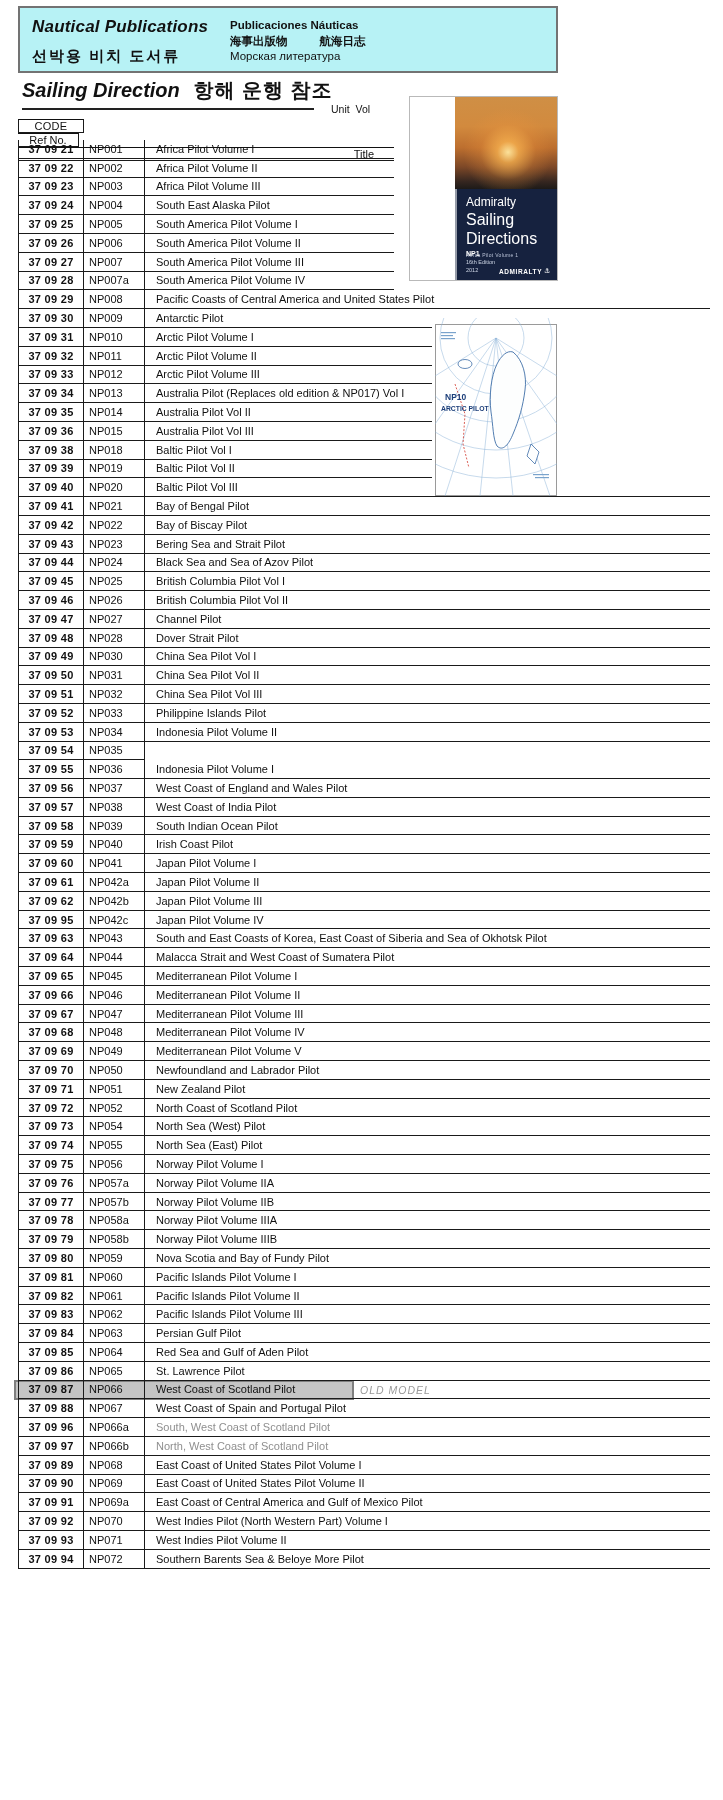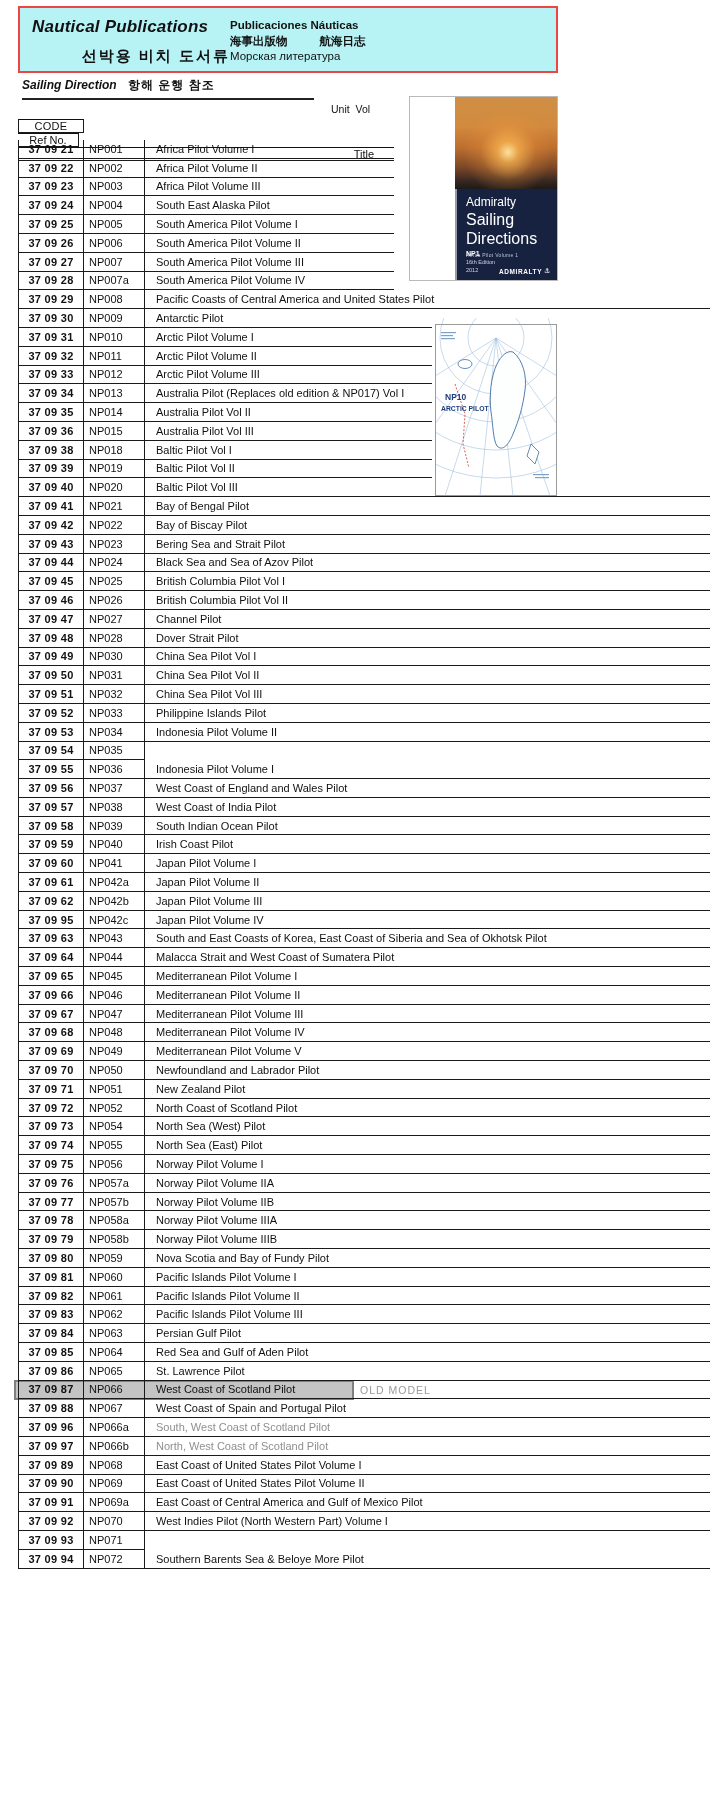--- a/index.html
+++ b/index.html
@@ -5,35 +5,35 @@
   * { margin:0; padding:0; box-sizing:border-box; }
   html,body { background:#ffffff; }
   body {
     width:723px; height:1800px; position:relative; overflow:hidden;
     font-family:"Liberation Sans","DejaVu Sans",sans-serif; color:#111;
   }
 
   
   .header-box {
     position:absolute; left:18px; top:6px; width:540px; height:67px;
-    background:#b7f2f5; border:2px solid #ef4444;
+    background:#b7f2f5; border:2px solid #737373;
     display:flex; padding:9px 12px 6px 12px;
   }
   .hb-left { width:198px; }
   .hb-title { font-size:17px; font-weight:bold; font-style:italic; letter-spacing:.2px; }
-  .hb-ko { font-size:15px; font-weight:bold; margin-top:10px; letter-spacing:2px;text-align:right; }
+  .hb-ko { font-size:15px; font-weight:bold; margin-top:10px; letter-spacing:2px; }
   .hb-right { padding-top:1px; font-size:11.5px; line-height:1.35; }
   .hb-es { font-weight:bold; }
   .hb-zh { font-weight:bold; display:flex; gap:32px; }
   .hb-ru { font-weight:normal; }
 
   
   .section-title {
     position:absolute; left:22px; top:77px; width:292px;
-    font-size:12px; font-weight:bold; padding-bottom:4px;
+    font-size:20px; font-weight:bold; padding-bottom:4px;
     border-bottom:2px solid #222;
     white-space:nowrap;
   }
   .section-title .en { font-style:italic; }
   .section-title .ko { font-style:normal; margin-left:8px; letter-spacing:1px; }
   .unit-label { position:absolute; left:331px; top:103px; font-size:10.5px; white-space:pre; }
 
   
   .ptable { position:absolute; left:18px; top:119px; width:692px; font-size:11px; z-index:1; }
   .trow { display:flex; position:relative; height:18.8px; align-items:stretch; }
@@ -51,21 +51,21 @@
   .thead .c-ref { justify-content:center; padding-left:0; }
   .thead .c-title { justify-content:center; padding-left:0; }
   .muted-title { color:#8f8f8f; }
 
   .hl-bg {
     position:absolute; left:-4px; top:-1px; width:340px; height:calc(100% + 2px);
     background:#c4c4c4; border:2px solid #7f7f7f; z-index:0;
   }
   .row-note {
     position:absolute; left:342px; top:50%; transform:translateY(-50%);
-    color:#9a9a9a; font-size:10.5px; letter-spacing:1px; z-index:1; white-space:nowrap;
+    color:#9a9a9a; font-size:10.5px; letter-spacing:1px; z-index:1; white-space:nowrap;font-style:italic;
   }
 
   
   .mask-cover { position:absolute; left:394px; top:117px; width:329px; height:174px; background:#fff; z-index:5; }
   .mask-map   { position:absolute; left:432px; top:312px; width:291px; height:181px; background:#fff; z-index:5; }
 
   
   .book-cover {
     position:absolute; left:410px; top:97px; width:147px; height:183px; z-index:6;
     box-shadow:0 0 0 1px #b9b9b9;
@@ -492,20 +492,21 @@
         <div class="cell c-title">East Coast of Central America and Gulf of Mexico Pilot</div>
       </div>
       <div class="trow">
         <div class="cell c-code">37 09 92</div>
         <div class="cell c-ref">NP070</div>
         <div class="cell c-title">West Indies Pilot (North Western Part) Volume I</div>
       </div>
       <div class="trow">
         <div class="cell c-code">37 09 93</div>
         <div class="cell c-ref">NP071</div>
+        <div class="cell c-title">West Indies Pilot Volume II</div>
       </div>
       <div class="trow">
         <div class="cell c-code">37 09 94</div>
         <div class="cell c-ref">NP072</div>
         <div class="cell c-title">Southern Barents Sea &amp; Beloye More Pilot</div>
       </div>
     </div>
 </div>
 
 <div class="mask-cover"></div>

